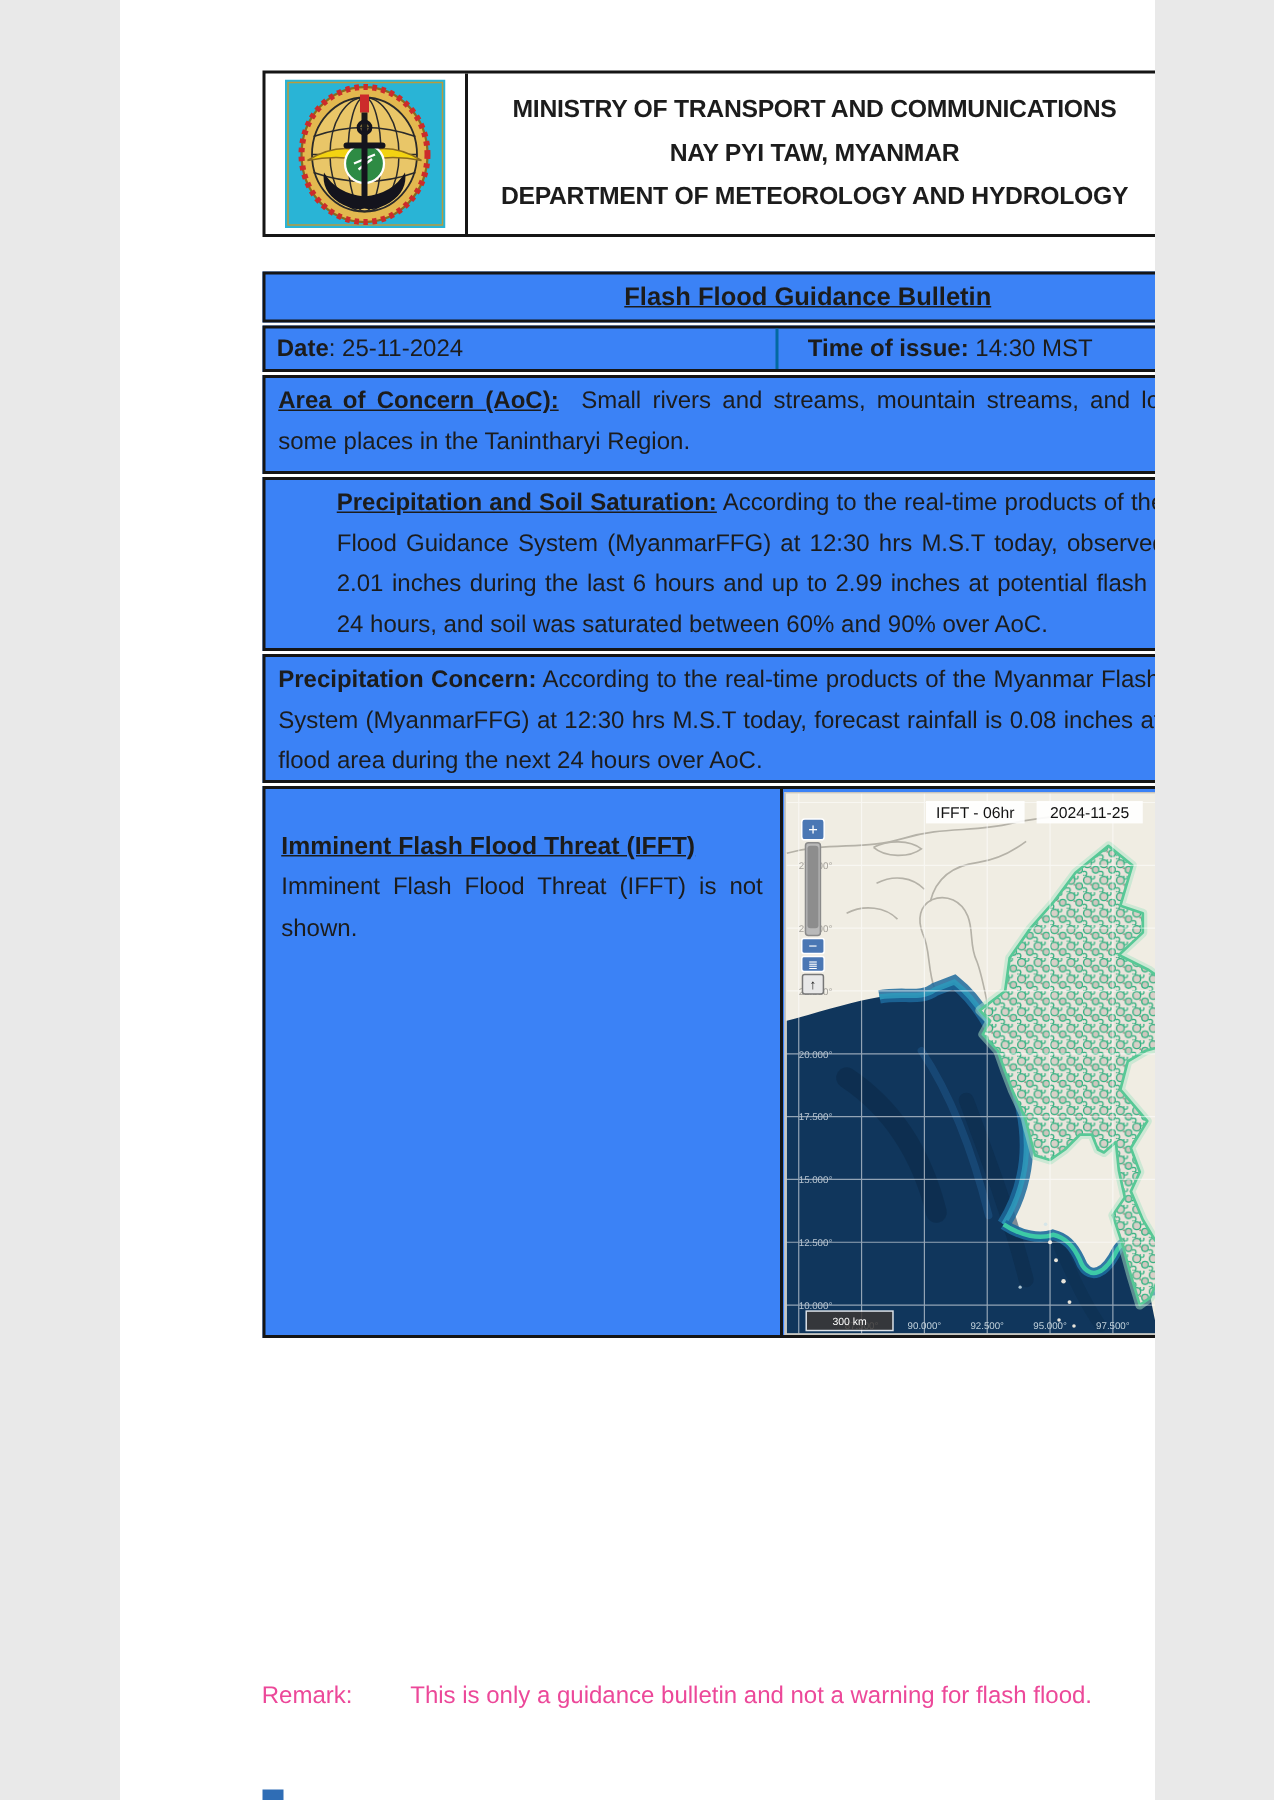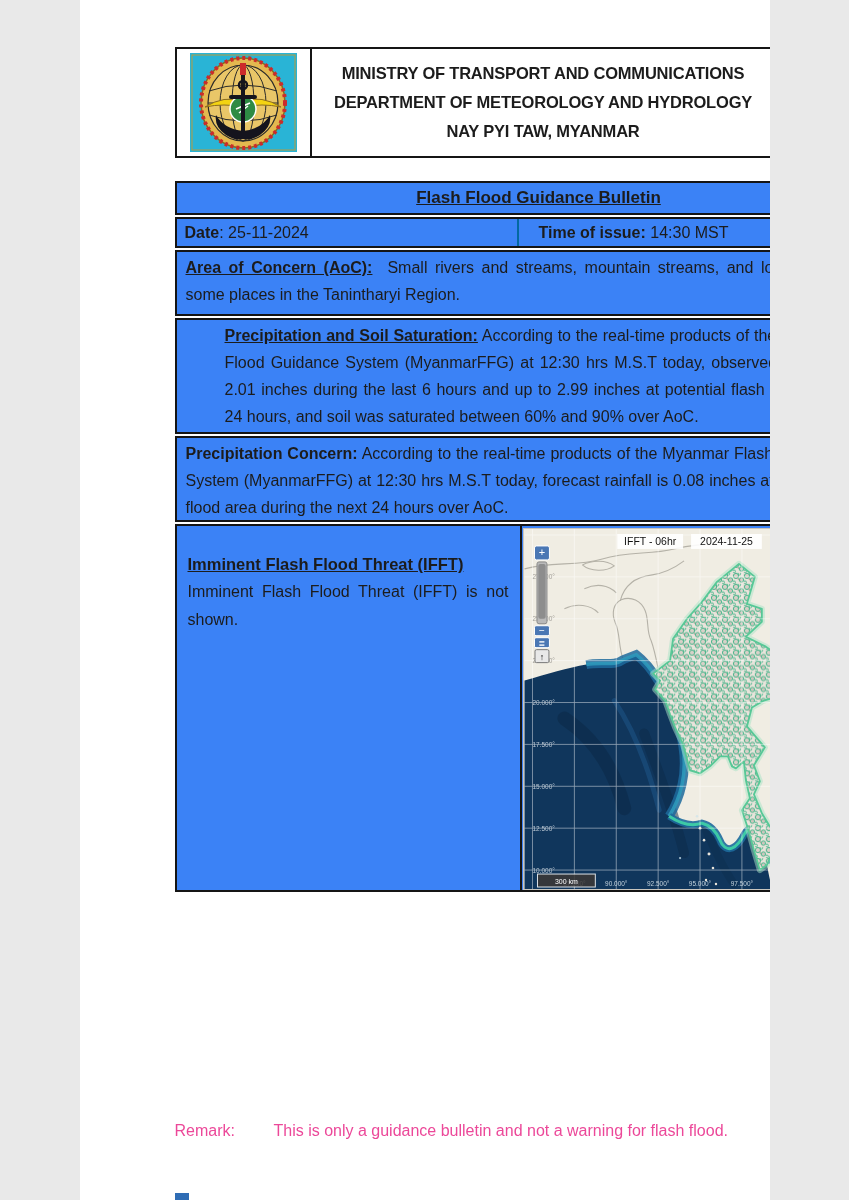--- a/index.html
+++ b/index.html
@@ -67,22 +67,22 @@
         <path d="M15,54 Q34,42 53,48 Q72,42 91,54 Q72,50 53,54 Q34,50 15,54 Z" fill="#f3d312" stroke="#8a6b1f" stroke-width="1"></path>
         <circle cx="53" cy="56" r="13" fill="#2e8b44" stroke="#ffffff" stroke-width="1.5"></circle>
         <path d="M46,56 L60,50 M49,60 L58,53" stroke="#ffffff" stroke-width="1.5"></path>
         <path d="M53,34 L53,78 M41,44 L65,44" stroke="#14141d" stroke-width="4" stroke-linecap="round"></path>
         <path d="M53,78 Q34,76 26,62 Q24,74 36,82 Q46,88 53,86 Q60,88 70,82 Q82,74 80,62 Q72,76 53,78 Z" fill="#14141d"></path>
         <circle cx="53" cy="32" r="4" fill="none" stroke="#14141d" stroke-width="2.5"></circle>
       </svg>
     </div>
     <div class="header-cell-text">
       <div class="header-line">MINISTRY OF TRANSPORT AND COMMUNICATIONS</div>
+      <div class="header-line">NAY PYI TAW, MYANMAR</div>
       <div class="header-line">DEPARTMENT OF METEOROLOGY AND HYDROLOGY</div>
-      <div class="header-line">NAY PYI TAW, MYANMAR</div>
     </div>
     <div class="header-cell-logo-right">
 
       <svg width="104" height="102" viewBox="0 0 104 102">
         <path d="M20,30 A44,44 0 0 1 92,25 L96,52 A44,44 0 0 0 26,22 Z" fill="#1e90d8"></path>
         <path d="M14,38 L26,22 L30,40 Z" fill="#1e90d8"></path>
         <path d="M12,60 A44,44 0 0 0 84,80 L78,74 A36,36 0 0 1 18,56 Z" fill="#1a3f9e"></path>
         <path d="M92,58 L90,80 L76,72 Z" fill="#1a3f9e"></path>
         <path d="M14,66 L40,36 L58,58 L64,66 Z" fill="#1c4f2d"></path>
         <path d="M14,66 L64,66 L70,92 Q48,100 30,90 Z" fill="#6b3f16"></path>

